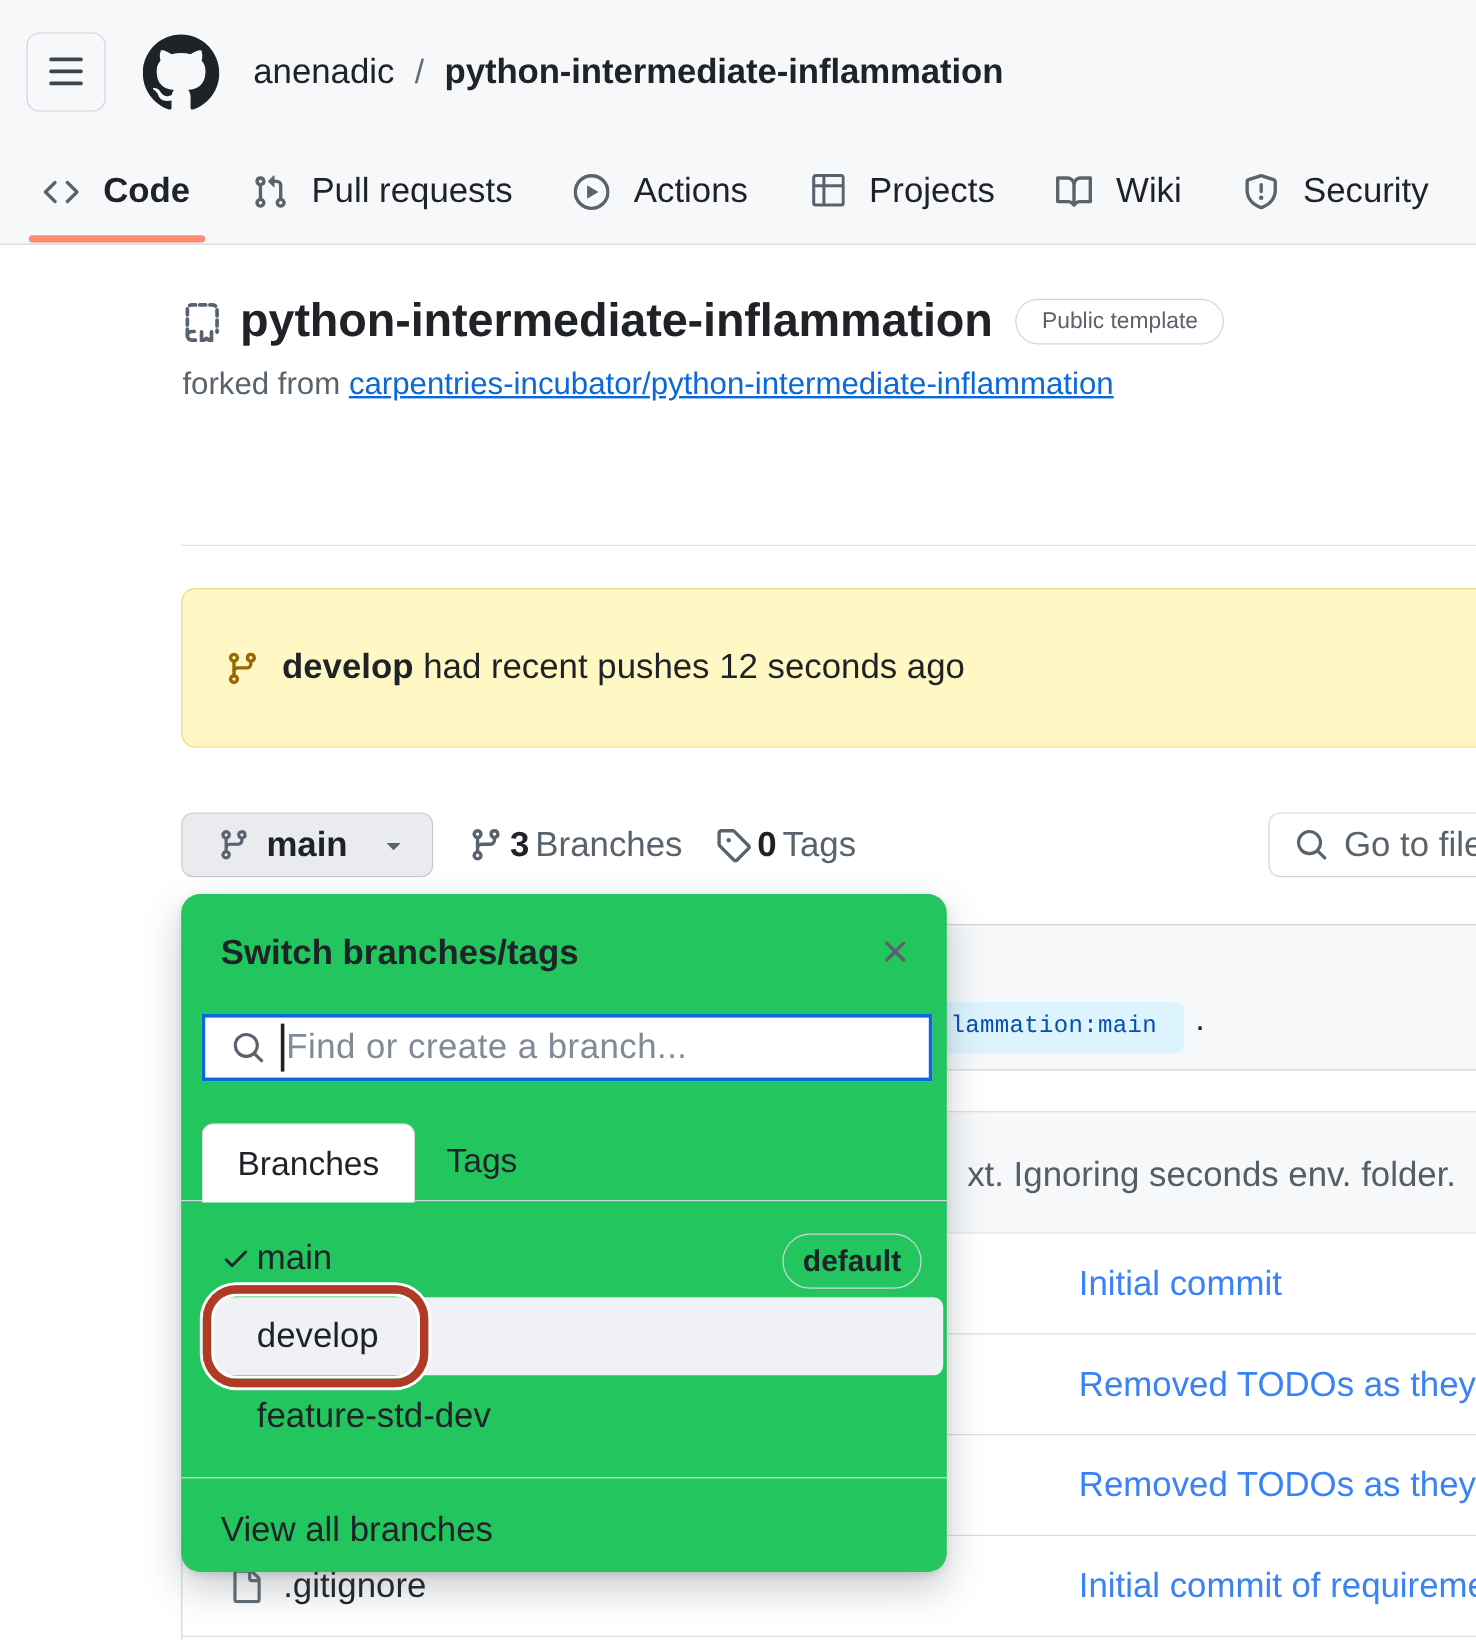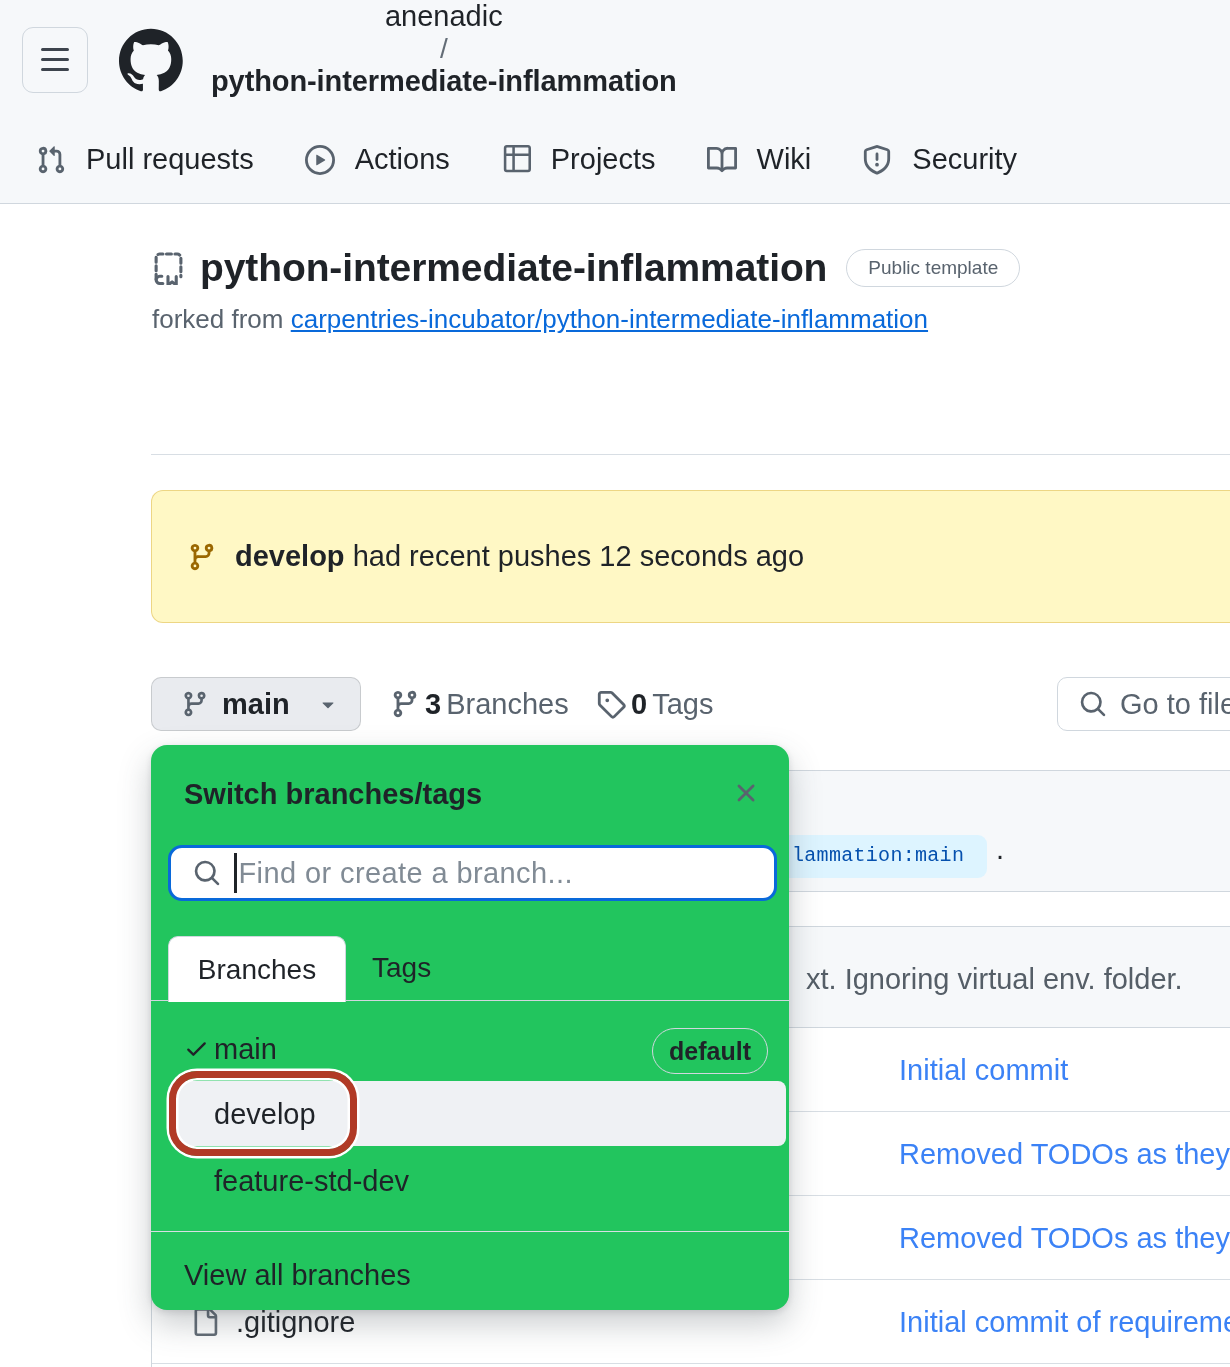--- a/index.html
+++ b/index.html
@@ -4,21 +4,21 @@
 <style>
   * { margin:0; padding:0; box-sizing:border-box; }
   body { font-family:"Liberation Sans", sans-serif; background:#fff; }
   .screen { position:relative; width:1230px; height:1367px; overflow:hidden; background:#fff; color:#1f2328; }
   svg { display:block; }
 
   
   .top-header { position:absolute; left:0; top:0; width:1230px; height:204px; background:#f6f8fa; border-bottom:1.5px solid #d0d7de; }
   .hamburger { position:absolute; left:22px; top:27px; width:66px; height:66px; border:1.5px solid #d0d7de; border-radius:11px; display:flex; align-items:center; justify-content:center; background:transparent; cursor:pointer; }
   .brand-mark { position:absolute; left:119px; top:28px; width:64px; height:64px; }
-  .breadcrumb { position:absolute; left:211px; top:0; height:120px; display:flex; align-items:center; font-size:29px;flex-direction:column; }
+  .breadcrumb { position:absolute; left:211px; top:0; height:120px; display:flex; align-items:center; font-size:29px; }
   .breadcrumb .owner { color:#1f2328; }
   .breadcrumb .sep { color:#636c76; margin:0 17px; font-size:28px; }
   .breadcrumb .repo { color:#1f2328; font-weight:700; letter-spacing:-0.1px; }
 
   .repo-nav { position:absolute; left:24px; top:116px; height:87px; display:flex; gap:27px; }
   .nav-item { display:flex; align-items:center; gap:20px; padding:0 12px; font-size:29px; color:#1f2328; position:relative; cursor:pointer; }
   .nav-item .nav-icon { color:#59636e; }
   .nav-item.selected { font-weight:700; }
   .nav-item.selected .underline { position:absolute; left:0; right:0; bottom:1px; height:6px; border-radius:4px; background:#fd8c73; }
 
@@ -69,21 +69,21 @@
   .file-row .f-icon { color:#636c76; margin-right:17px; }
   .file-row .f-name { font-size:29px; color:#1f2328; }
   .file-row .f-msg { position:absolute; left:747px; top:0; height:84px; display:flex; align-items:center; font-size:29px; color:#3b82f6; white-space:nowrap; }
   .row-0 { top:101px; } .row-1 { top:185px; } .row-2 { top:269px; } .row-3 { top:353px; }
 
   
   .menu-panel { position:absolute; left:151px; top:745px; width:638px; height:565px; background:#22c55e; border-radius:16px; box-shadow:0 2px 6px rgba(31,35,40,0.12), 0 14px 32px rgba(66,74,83,0.28); }
   .menu-head { position:absolute; left:33px; right:28px; top:33px; height:30px; }
   .menu-title { font-size:29px; font-weight:700; color:#1f2328; }
   .menu-close { position:absolute; right:0; top:0; width:30px; height:30px; color:#59636e; cursor:pointer; }
-  .menu-search { position:absolute; left:17px; top:100px; width:609px; height:56px; border:3.5px solid #0969da; border-radius:14px; background:#fff; display:flex; align-items:center; padding-left:22px; }
+  .menu-search { position:absolute; left:17px; top:100px; width:609px; height:56px; border:3.5px solid #0969da; border-radius:0; background:#fff; display:flex; align-items:center; padding-left:22px; }
   .menu-search .s-icon { color:#59636e; margin-right:13px; }
   .menu-search .s-caret { width:2.5px; height:40px; background:#1f2328; margin-right:2px; }
   .menu-search .s-placeholder { font-size:29px; letter-spacing:0.4px; color:#818b95; white-space:nowrap; }
 
   .menu-tabs { position:absolute; left:0; top:191px; width:100%; height:64.5px; border-bottom:1.5px solid #d0d7de; }
   .tab-active { position:absolute; left:17px; top:0; width:178px; height:66px; background:#fff; border:1.5px solid #d0d7de; border-bottom:none; border-radius:10px 10px 0 0; display:flex; align-items:center; justify-content:center; font-size:28px; color:#1f2328; cursor:pointer; }
   .tab-plain { position:absolute; left:221px; top:0; height:64px; display:flex; align-items:center; font-size:28px; color:#1f2328; cursor:pointer; }
 
   .menu-list { position:absolute; left:0; top:271px; width:100%; }
   .menu-item { position:absolute; left:19px; width:616px; height:65px; }
@@ -117,20 +117,29 @@
           <path fill-rule="evenodd" clip-rule="evenodd" d="M48.854 0C21.839 0 0 22 0 49.217c0 21.756 13.993 40.172 33.405 46.69 2.427.49 3.316-1.059 3.316-2.362 0-1.141-.08-5.052-.08-9.127-13.59 2.934-16.42-5.867-16.42-5.867-2.184-5.704-5.42-7.17-5.42-7.17-4.448-3.015.324-3.015.324-3.015 4.934.326 7.523 5.052 7.523 5.052 4.367 7.496 11.404 5.378 14.235 4.074.404-3.178 1.699-5.378 3.074-6.6-10.839-1.141-22.243-5.378-22.243-24.283 0-5.378 1.94-9.778 5.014-13.2-.485-1.222-2.184-6.275.486-13.038 0 0 4.125-1.304 13.426 5.052a46.97 46.97 0 0 1 12.214-1.63c4.125 0 8.33.571 12.213 1.63 9.302-6.356 13.427-5.052 13.427-5.052 2.67 6.763.97 11.816.485 13.038 3.155 3.422 5.015 7.822 5.015 13.2 0 18.905-11.404 23.06-22.324 24.283 1.78 1.548 3.316 4.481 3.316 9.126 0 6.6-.08 11.897-.08 13.526 0 1.304.89 2.853 3.316 2.364 19.412-6.52 33.405-24.935 33.405-46.691C97.707 22 75.788 0 48.854 0z"></path>
         </svg>
     </div>
     <div class="breadcrumb">
       <span class="owner">anenadic</span>
       <span class="sep">/</span>
       <span class="repo">python-intermediate-inflammation</span>
     </div>
 
     <nav class="repo-nav">
+      <div class="nav-item selected">
+        <span class="nav-icon">
+          <svg width="30" height="30" viewBox="0 0 16 16" fill="currentColor">
+              <path d="m11.28 3.22 4.25 4.25a.75.75 0 0 1 0 1.06l-4.25 4.25a.749.749 0 0 1-1.275-.326.749.749 0 0 1 .215-.734L13.94 8l-3.72-3.72a.749.749 0 0 1 .326-1.275.749.749 0 0 1 .734.215Zm-6.56 0a.751.751 0 0 1 1.042.018.751.751 0 0 1 .018 1.042L2.06 8l3.72 3.72a.749.749 0 0 1-.326 1.275.749.749 0 0 1-.734-.215L.47 8.53a.75.75 0 0 1 0-1.06Z"></path>
+            </svg>
+        </span>
+        <span>Code</span>
+        <span class="underline"></span>
+      </div>
       <div class="nav-item">
         <span class="nav-icon">
           <svg width="30" height="30" viewBox="0 0 16 16" fill="currentColor">
               <path d="M1.5 3.25a2.25 2.25 0 1 1 3 2.122v5.256a2.251 2.251 0 1 1-1.5 0V5.372A2.25 2.25 0 0 1 1.5 3.25Zm5.677-.177L9.573.677A.25.25 0 0 1 10 .854V2.5h1A2.5 2.5 0 0 1 13.5 5v5.628a2.251 2.251 0 1 1-1.5 0V5a1 1 0 0 0-1-1h-1v1.646a.25.25 0 0 1-.427.177L7.177 3.427a.25.25 0 0 1 0-.354ZM3.75 2.5a.75.75 0 1 0 0 1.5.75.75 0 0 0 0-1.5Zm0 9.5a.75.75 0 1 0 0 1.5.75.75 0 0 0 0-1.5Zm8.25.75a.75.75 0 1 0 1.5 0 .75.75 0 0 0-1.5 0Z"></path>
             </svg>
         </span>
         <span>Pull requests</span>
       </div>
       <div class="nav-item">
         <span class="nav-icon">
@@ -238,21 +247,21 @@
 
   <div class="sync-banner">
     <span class="code-chip">
       <span class="chip-text">lammation:main</span>
     </span>
     <span class="after-chip">.</span>
   </div>
 
   <div class="file-box">
     <div class="commit-header">
-      <span class="head-msg">xt. Ignoring virtual env. folder.</span>
+      <span class="head-msg">xt. Ignoring seconds env. folder.</span>
     </div>
     <div class="file-row row-0">
       <span class="f-msg">Initial commit</span>
     </div>
     <div class="file-row row-1">
       <span class="f-msg">Removed TODOs as they</span>
     </div>
     <div class="file-row row-2">
       <span class="f-msg">Removed TODOs as they</span>
     </div>

